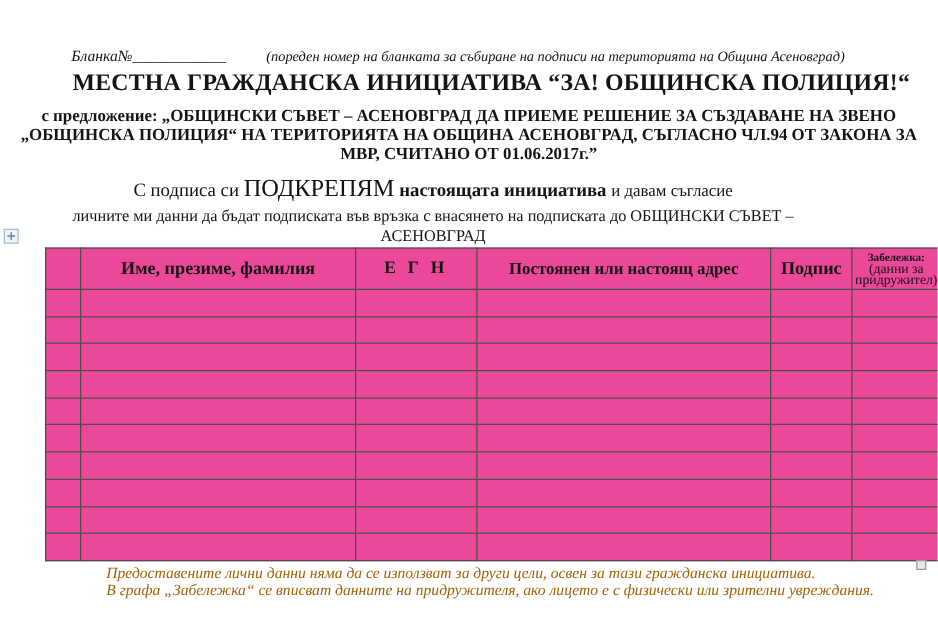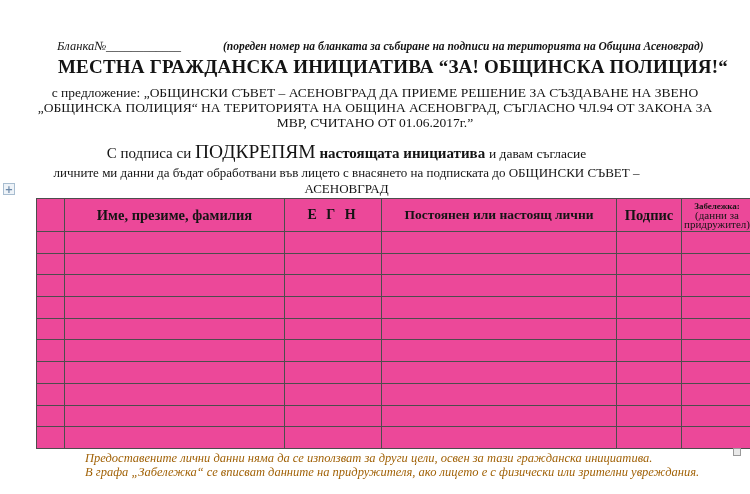--- a/index.html
+++ b/index.html
@@ -6,32 +6,32 @@
   body {
     width:750px; height:494px; background:#ffffff;
     font-family:"Liberation Serif", serif; color:#141414;
     overflow:hidden;
   }
   .page { position:relative; width:750px; height:494px; background:#ffffff; }
 
   
   .blank-line { position:absolute; top:36px; left:57px; white-space:nowrap; font-style:italic; }
   .blank-label { font-size:12.5px; }
-  .blank-note  { font-size:11.5px; font-weight:bold; margin-left:38px; }
+  .blank-note  { font-size:11.5px; font-weight:normal; margin-left:28px; }
 
   
   .title {
     position:absolute; top:56px; left:0; width:750px;
     text-align:center; font-weight:bold; font-size:19px; letter-spacing:0.2px;margin-left:18px;
   }
 
   
   .proposal {
     position:absolute; top:85px; left:0; width:750px;
-    text-align:center; font-weight:normal; font-size:13.5px; line-height:15px;
+    text-align:center; font-weight:bold; font-size:13.5px; line-height:15px;
   }
 
   
   .consent { position:absolute; top:141px; left:0; width:693px; text-align:center; }
   .consent-l1 { font-size:15px; line-height:21px; }
   .consent-l1 .support { font-size:19.5px; }
   .consent-l1 .bold { font-weight:bold; }
   .consent-l1 .tail { font-size:13.5px; }
   .consent-l2 { font-size:13px; line-height:14px; margin-top:2px; }
 
@@ -93,41 +93,41 @@
     <div>МВР, СЧИТАНО ОТ 01.06.2017г.”</div>
   </div>
 
   <div class="consent">
     <div class="consent-l1">
       <span>С подписа си</span>
       <span class="support">ПОДКРЕПЯМ</span>
       <span class="bold">настоящата инициатива</span>
       <span class="tail">и давам съгласие</span>
     </div>
-    <div class="consent-l2">личните ми данни да бъдат обработвани във лицето с внасянето на подписката до ОБЩИНСКИ СЪВЕТ –</div>
+    <div class="consent-l2">личните ми данни да бъдат подписката във връзка с внасянето на подписката до ОБЩИНСКИ СЪВЕТ –</div>
     <div class="consent-l2">АСЕНОВГРАД</div>
   </div>
 
   <div class="move-handle">+</div>
 
   <table class="sig">
     <colgroup>
       <col class="col-num">
         <col class="col-name">
         <col class="col-egn">
       <col class="col-addr">
         <col class="col-sign">
         <col class="col-note">
     </colgroup>
     <thead>
       <tr>
         <th></th>
         <th class="h-name">Име, презиме, фамилия</th>
         <th class="h-egn">Е Г Н</th>
-        <th class="h-addr">Постоянен или настоящ лични</th>
+        <th class="h-addr">Постоянен или настоящ адрес</th>
         <th class="h-sign">Подпис</th>
         <th class="h-note">
           <span>Забележка:</span>
           <span class="note-sub">(данни за придружител)</span>
         </th>
       </tr>
     </thead>
     <tbody>
         <tr>
           <td></td>

